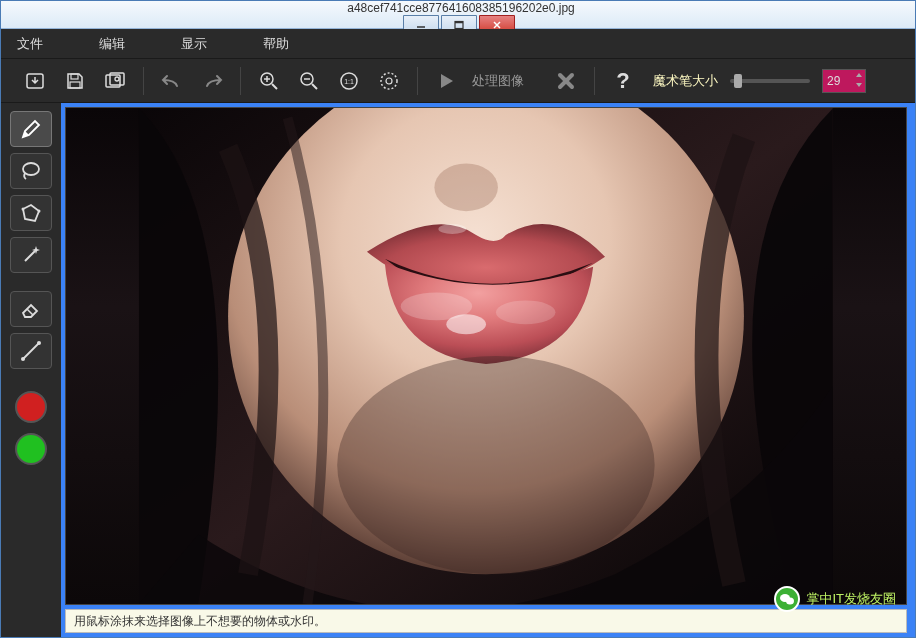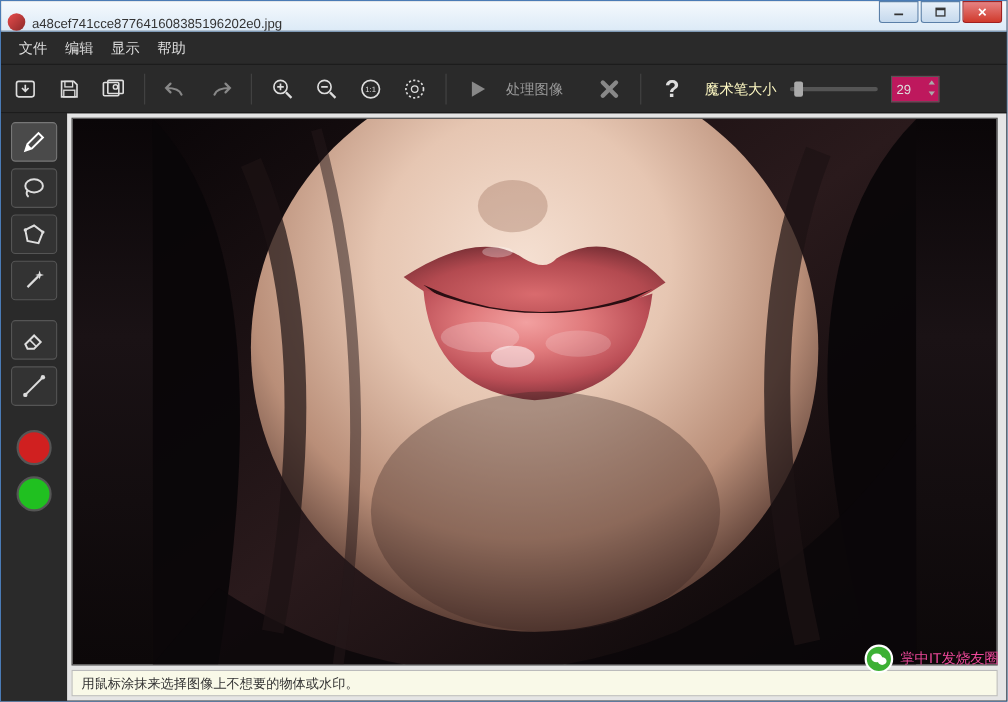--- a/index.html
+++ b/index.html
@@ -15,23 +15,24 @@
   height: 638px;
   border: 1px solid #4a7bb5;
   background: #2a2a2a;
   display: flex;
   flex-direction: column;
 }
 .titlebar {
   height: 28px;
   background: linear-gradient(to bottom, #f5f9fd, #dceaf7);
   display: flex;
-  align-items: flex-end;
+  align-items: center;
   padding: 0 0 0 6px;
   border-bottom: 1px solid #93b4d8;
+  flex-direction: column;
 }
 .titlebar-icon {
   width: 16px;
   height: 16px;
   margin-right: 6px;
   background: linear-gradient(135deg, #e84c4c, #8b2929);
   border-radius: 50%;
 }
 .titlebar-text {
   flex: 1;
@@ -60,34 +61,35 @@
   margin-right: 4px;
 }
 .win-btn svg { width: 12px; height: 10px; }
 
 .menubar {
   height: 30px;
   background: #2a2a2a;
   display: flex;
   align-items: center;
   padding: 0 8px;
+  gap: 40px;
   border-bottom: 1px solid #1a1a1a;
 }
 .menu-item {
   color: #ddd;
   font-size: 13px;
   padding: 4px 8px;
 }
 
 .toolbar {
   height: 44px;
   background: #2a2a2a;
   display: flex;
   align-items: center;
-  padding: 0 4px;
+  padding: 0 16px;
   gap: 4px;
   border-bottom: 1px solid #1a1a1a;
 }
 .tb-btn {
   width: 36px;
   height: 32px;
   display: flex;
   align-items: center;
   justify-content: center;
   border-radius: 4px;
@@ -184,21 +186,21 @@
   height: 32px;
   border-radius: 50%;
   border: 2px solid #555;
   margin-top: 4px;
 }
 .swatch-red { background: #d02020; }
 .swatch-green { background: #20c020; }
 
 .canvas-area {
   flex: 1;
-  background: #e5e5e5;
+  background: #3b82f6;
   display: flex;
   flex-direction: column;
   padding: 4px 8px 4px 4px;
 }
 .canvas-frame {
   flex: 1;
   background: linear-gradient(to bottom, #0a0608 0%, #1a1215 40%, #0c0809 100%);
   border: 1px solid #444;
   position: relative;
   overflow: hidden;
@@ -216,26 +218,26 @@
   border: 1px solid #bbb;
   color: #333;
   font-size: 12px;
   display: flex;
   align-items: center;
   padding: 0 8px;
   margin-top: 4px;
 }
 .watermark {
   position: absolute;
-  right: 8px;
+  right: 20px;
   bottom: 26px;
   display: flex;
   align-items: center;
   gap: 6px;
-  color: #ec4899;
+  color: #bef264;
   font-size: 13px;
 }
 .wm-icon {
   width: 26px;
   height: 26px;
   border-radius: 50%;
   background: #3cb034;
   border: 2px solid #fff;
   display: flex;
   align-items: center;

